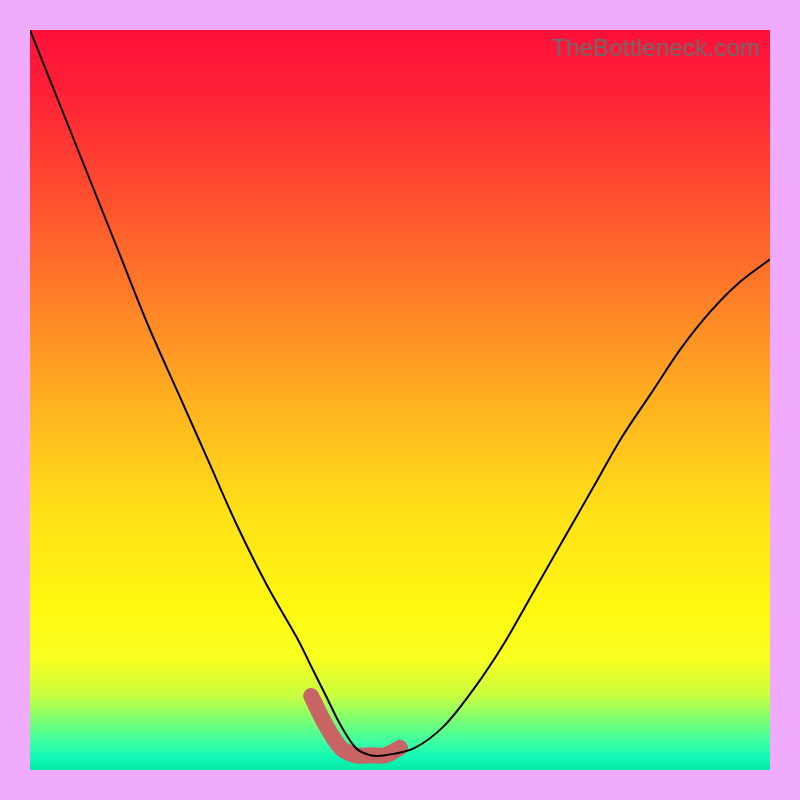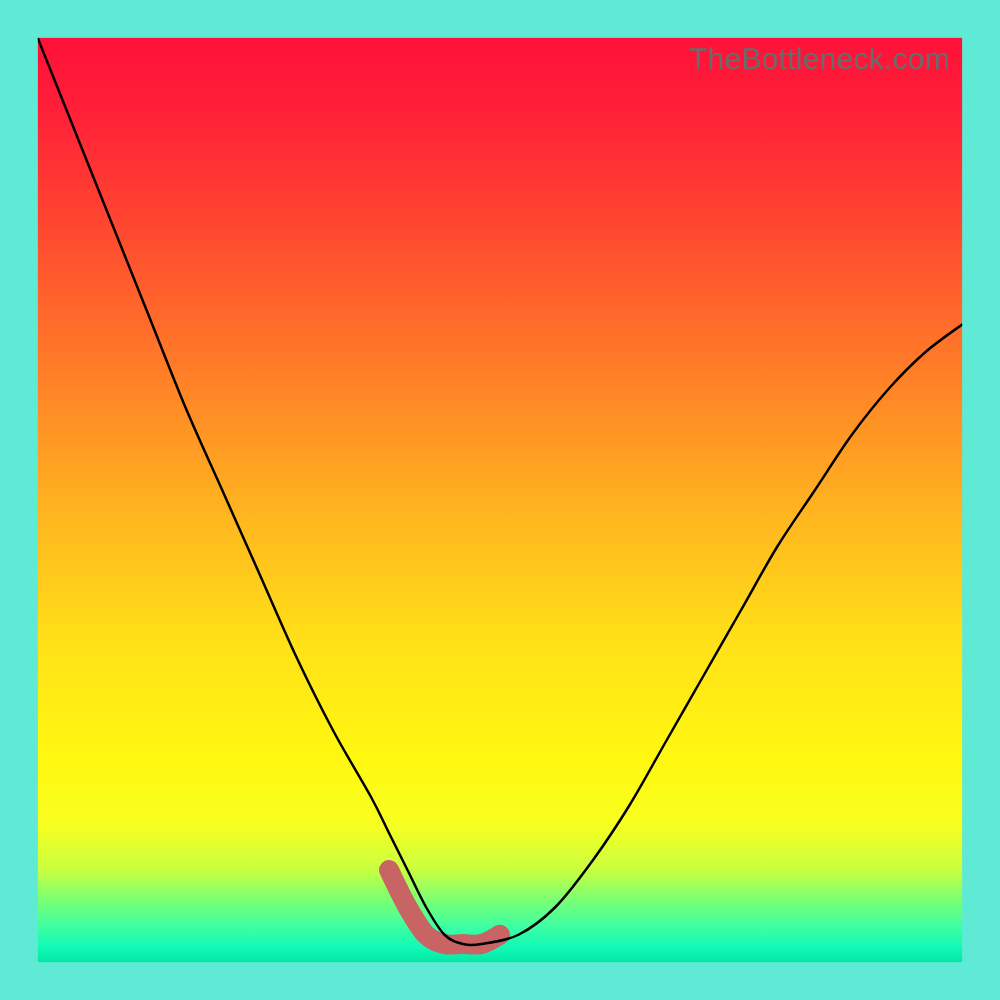--- a/index.html
+++ b/index.html
@@ -8,21 +8,21 @@
     width: 800px;
     height: 800px;
     background: #000;
     overflow: hidden;
     font-family: Arial, Helvetica, sans-serif;
   }
   .frame {
     position: relative;
     width: 800px;
     height: 800px;
-    background: #5eead4;
+    background: #f0abfc;
   }
   .plot-area {
     position: absolute;
     left: 30px;
     top: 30px;
     width: 740px;
     height: 740px;
     overflow: hidden;
   }
   .gradient {

